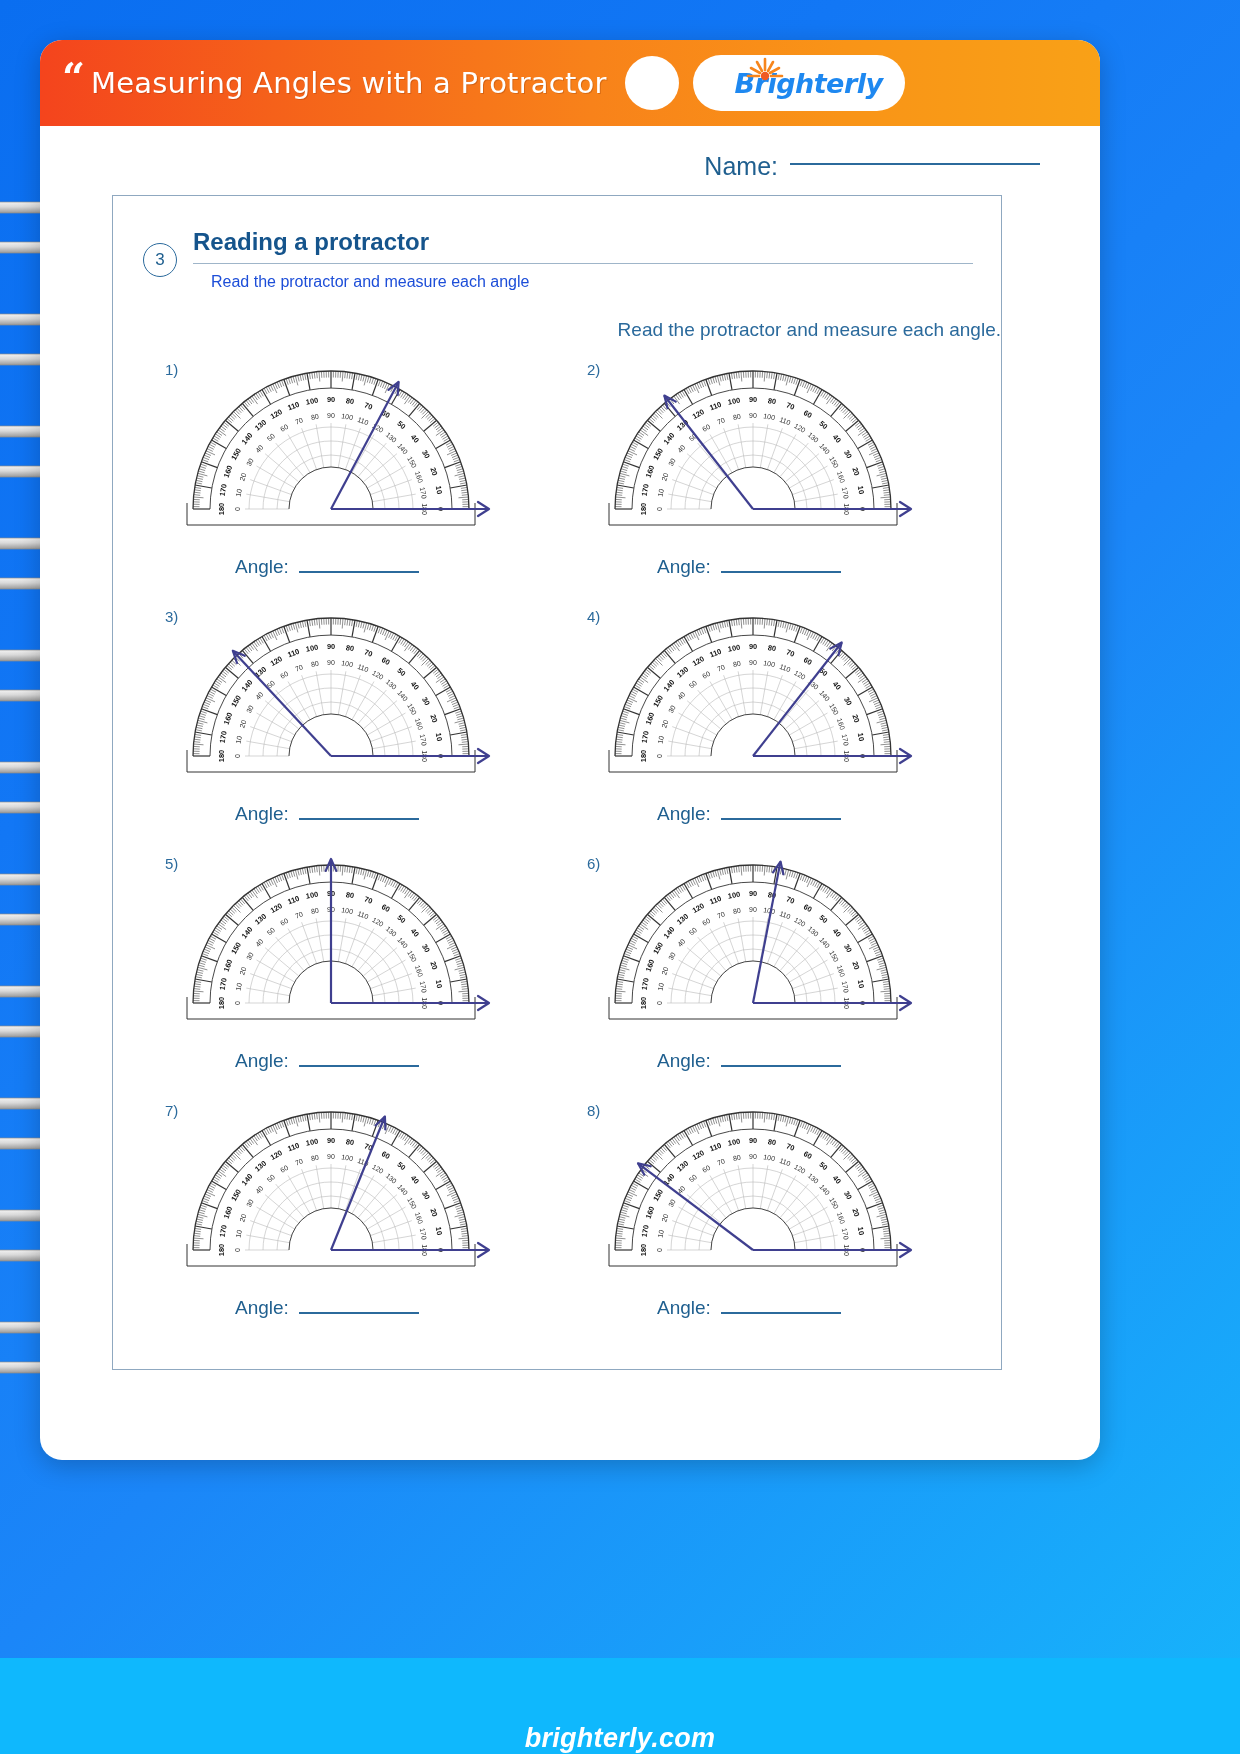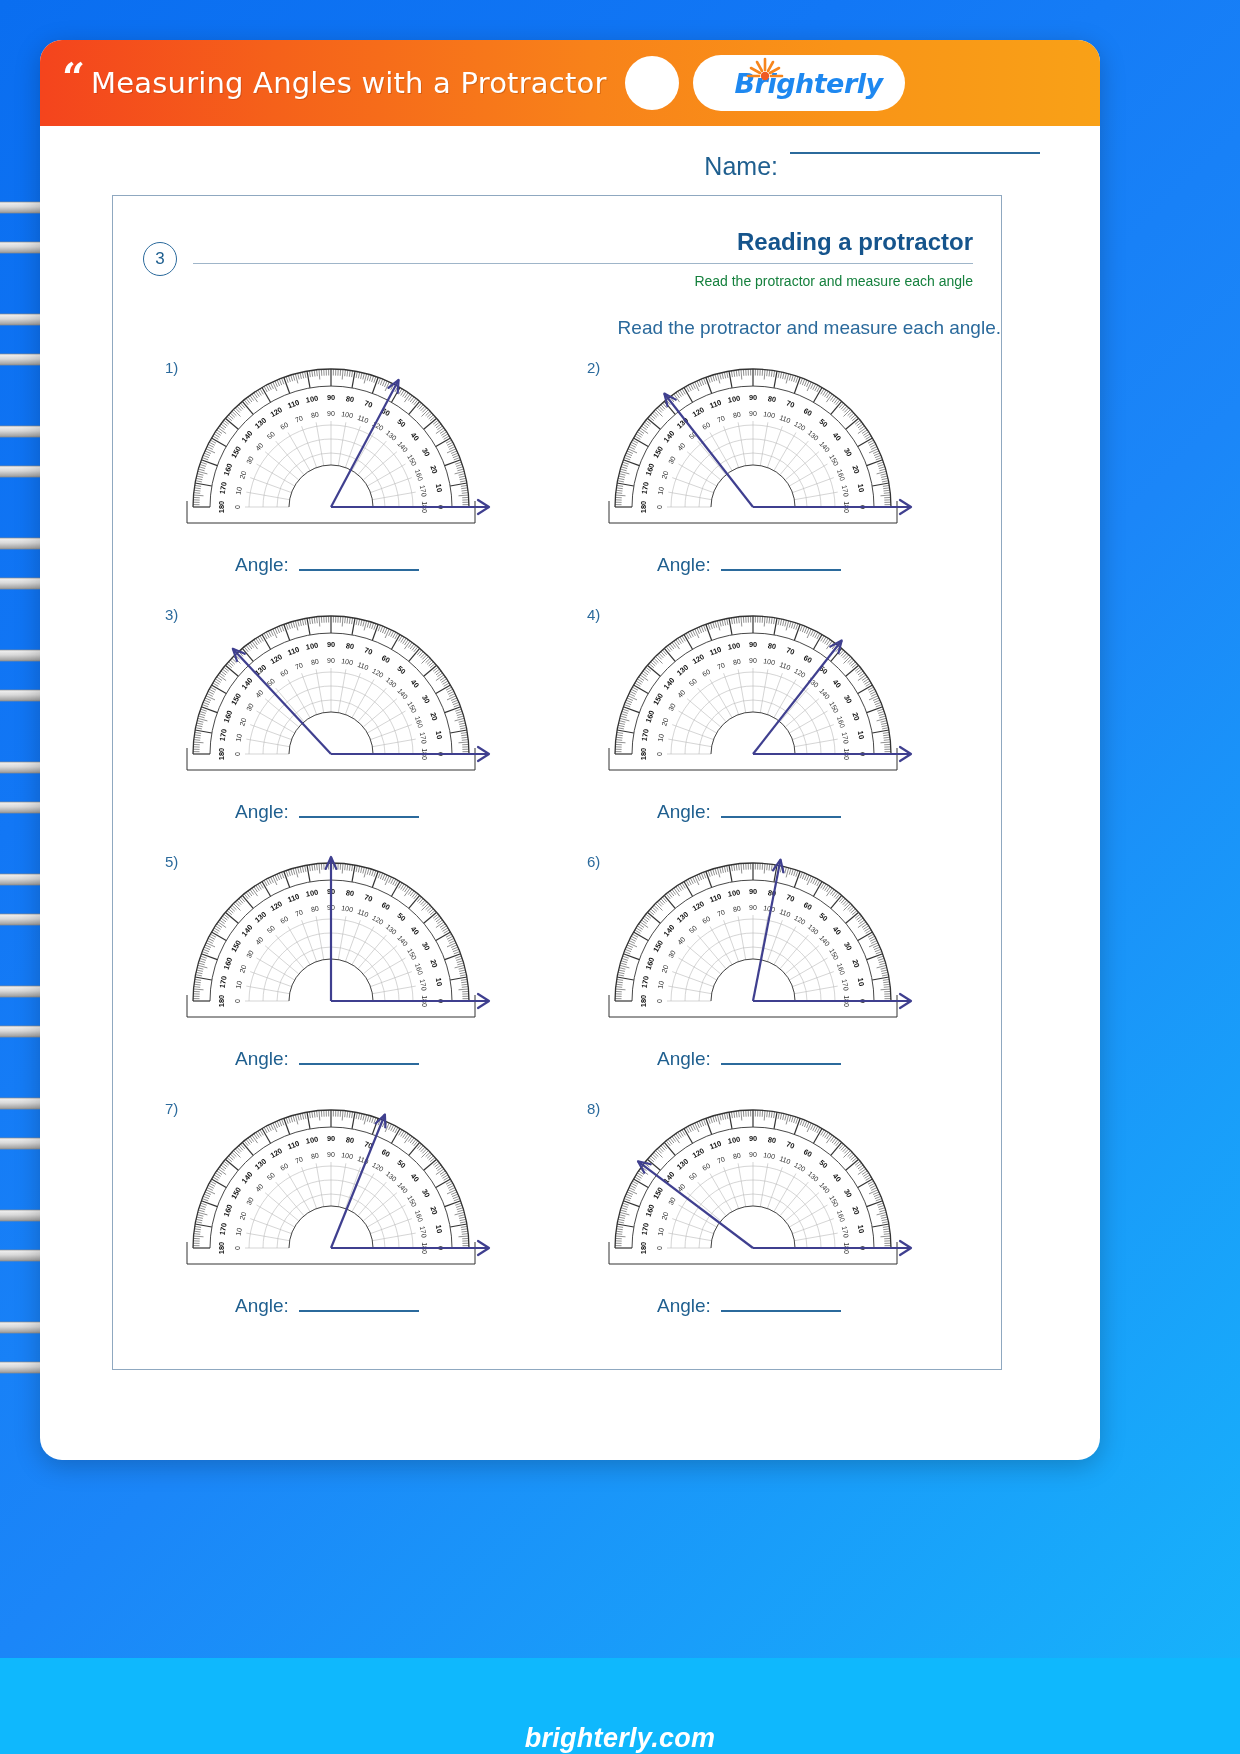--- a/index.html
+++ b/index.html
@@ -56,46 +56,46 @@
   .logo-word {
     font-family:"DejaVu Sans", sans-serif;
     font-size: 27px; font-weight: 800; font-style: italic;
     color:#1e88f0; letter-spacing:-.5px;margin-left:20px;
   }
   .logo-sun { position:absolute; top:2px; left:52px; }
 
   
   .name-row {
     position:absolute; top:112px; left:0; width:100%;
-    display:flex; justify-content:flex-end; align-items:flex-start;
+    display:flex; justify-content:flex-end; align-items:center;
     padding-right: 60px;
   }
   .name-label { color:#1f5f8f; font-size:25px; }
   .name-line { width:250px; border-bottom:2px solid #2b6a9c; margin-left:12px; margin-bottom:6px; }
 
   
   .exercise {
     position:absolute; left:72px; top:155px;
     width: 890px; height: 1175px;
     border:1px solid #8fa8c0;
     background:#fff;
   }
   .ex-head { display:flex; align-items:center; padding: 32px 0 0 30px; }
   .ex-num {
     width:34px; height:34px; border-radius:50%;
     border:1.5px solid #2b6a9c; color:#1f5f8f;
     display:flex; align-items:center; justify-content:center;
     font-size:17px; flex:0 0 auto;
   }
-  .ex-title-wrap { margin-left:16px; flex:1; padding-right:28px;text-align:right; }
+  .ex-title-wrap { margin-left:16px; flex:1; padding-right:28px; }
   .ex-title {
     color:#15548c; font-size:24px; font-weight:800;
     padding-bottom:7px; border-bottom:1px solid #9fb5c9;
   }
-  .ex-sub { color:#15803d; font-size:14px; padding-top:9px; }
+  .ex-sub { color:#1d4ed8; font-size:16px; padding-top:9px;margin-left:18px; }
 
   .instruction {
     color:#2b6a9c; font-size:19px;
     padding: 28px 0 0 58px;
     text-align: right;
   }
 
   
   .grid {
     display:grid;

